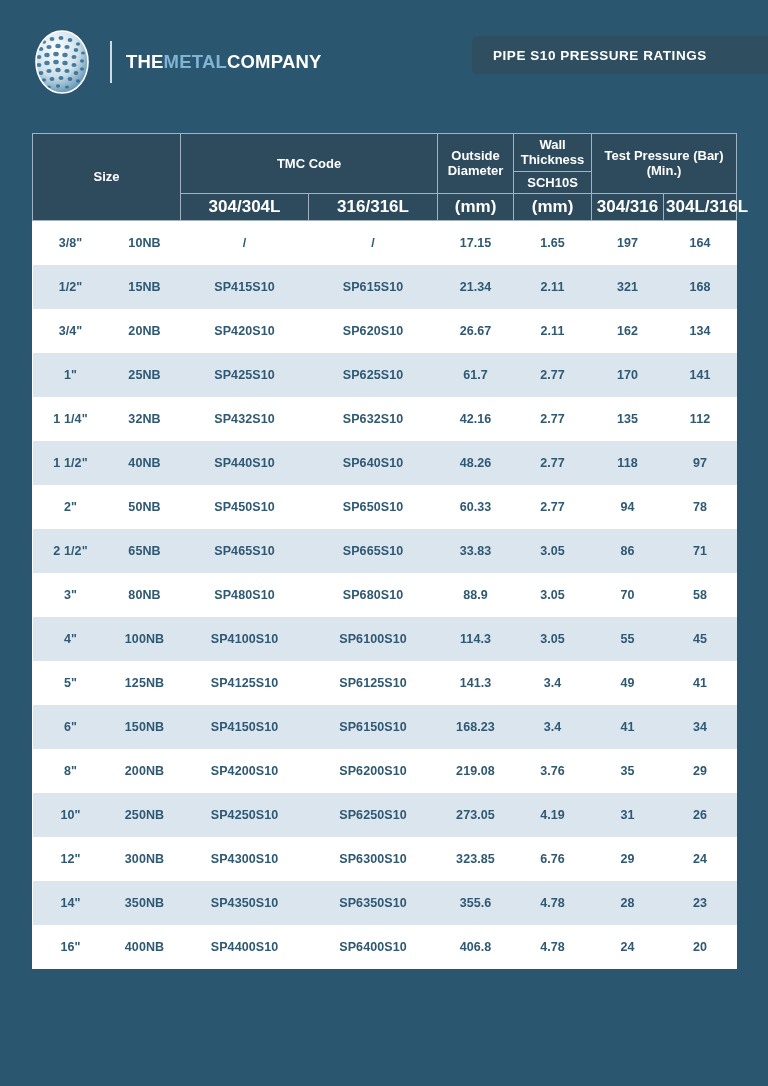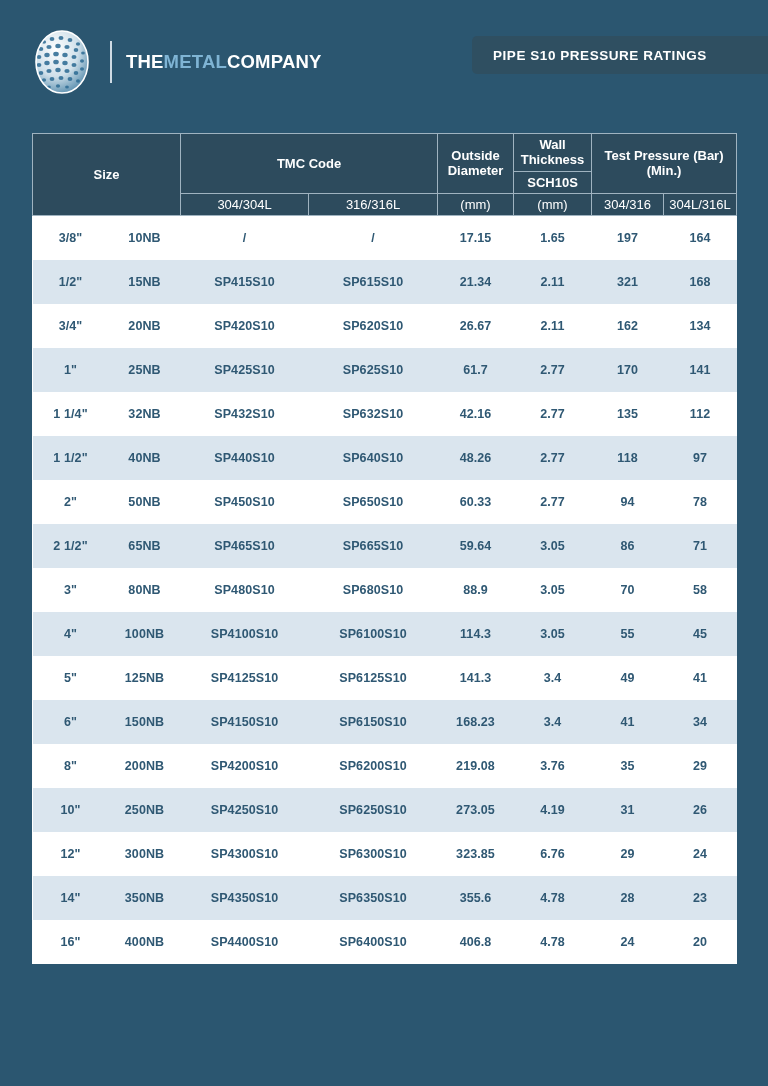--- a/index.html
+++ b/index.html
@@ -42,21 +42,21 @@
 
   thead td, thead th{
     background:#2d4b5d;color:#ffffff;
     border:1px solid #9fb3c0;
     font-size:12.5px;font-weight:bold;
     text-align:center;vertical-align:middle;
     padding:3px 2px;line-height:1.18;
   }
   thead .hdr-size{font-size:13px;}
   thead .hdr-big{font-size:13px;}
-  thead .hdr-sub{font-size:13px;font-weight:normal;}
+  thead .hdr-sub{font-size:17px;font-weight:bold;}
 
   tbody td{
     border:none;
     font-size:12.5px;font-weight:bold;
     color:#2f5873;
     text-align:center;vertical-align:middle;
     height:44px;padding:0;
     letter-spacing:.1px;
   }
   tbody tr.odd td{background:#ffffff;}
@@ -243,21 +243,21 @@
             <td>60.33</td>
             <td>2.77</td>
             <td>94</td>
             <td>78</td>
           </tr>
           <tr class="even">
             <td>2 1/2"</td>
             <td>65NB</td>
             <td>SP465S10</td>
             <td>SP665S10</td>
-            <td>59.64</td>
+            <td>33.83</td>
             <td>3.05</td>
             <td>86</td>
             <td>71</td>
           </tr>
           <tr class="odd">
             <td>3"</td>
             <td>80NB</td>
             <td>SP480S10</td>
             <td>SP680S10</td>
             <td>88.9</td>

